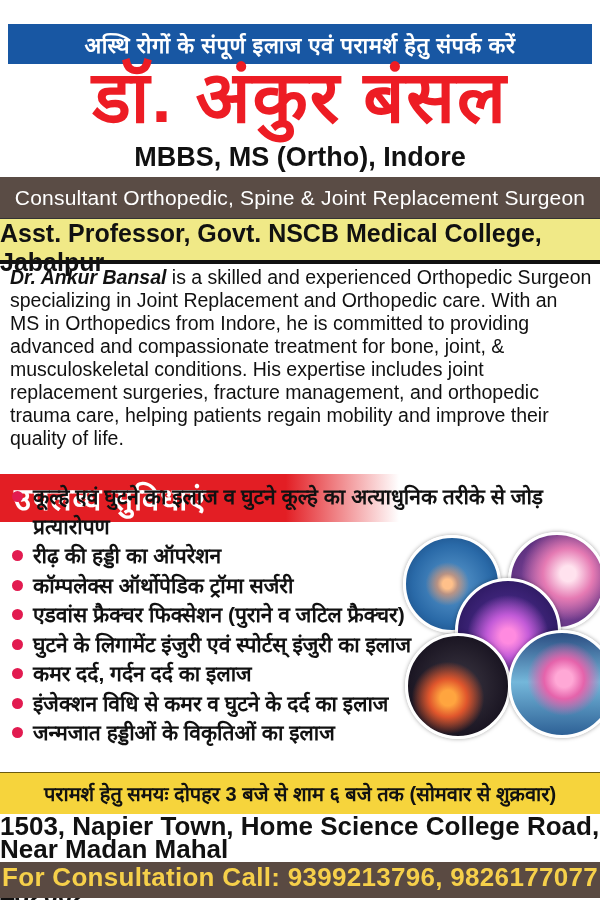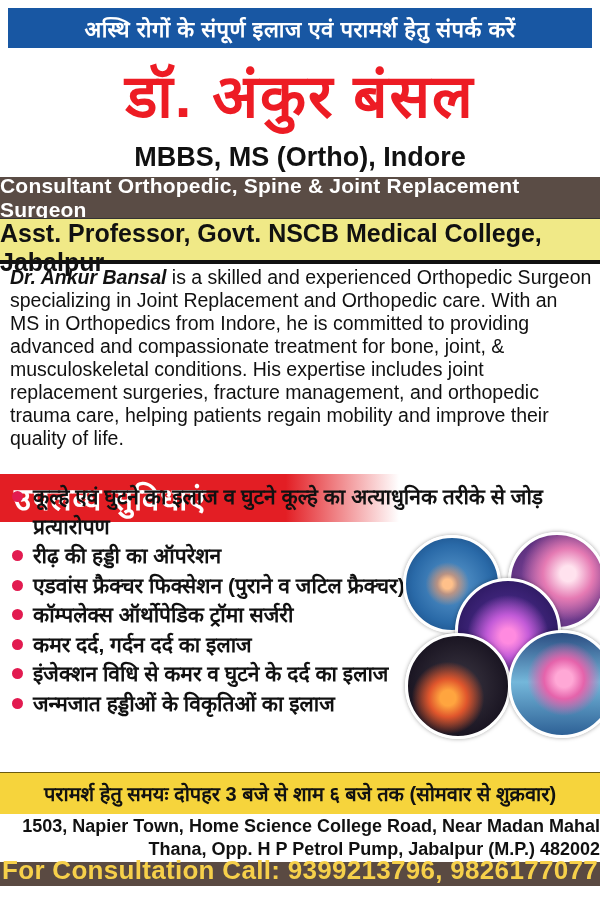--- a/index.html
+++ b/index.html
@@ -6,44 +6,44 @@
   body{
     width:600px;height:900px;
     font-family:"Liberation Sans","DejaVu Sans",sans-serif;
     background:#ffffff;color:#111;
     position:relative;overflow:hidden;
   }
   .flyer{width:600px;height:900px;position:relative;}
 
   
   .topbar{
-    position:absolute;left:8px;right:8px;top:8px;height:40px;
+    position:absolute;left:8px;right:8px;top:24px;height:40px;
     background:#1857a3;color:#fff;
     display:flex;align-items:center;justify-content:center;
     font-size:22px;font-weight:bold;letter-spacing:.5px;
   }
 
   
   .doc-name{
     position:absolute;left:0;right:0;top:50px;height:88px;
     display:flex;align-items:center;justify-content:center;
-    color:#ed1c24;font-size:60px;font-weight:bold;letter-spacing:2px;
+    color:#ed1c24;font-size:72px;font-weight:bold;letter-spacing:2px;
   }
   .doc-degree{
     position:absolute;left:0;right:0;top:138px;height:38px;
     display:flex;align-items:center;justify-content:center;
     color:#111;font-size:27px;font-weight:bold;
   }
 
   
   .bar-brown{
     position:absolute;left:0;right:0;top:177px;height:41px;
     background:#5a4c45;color:#fff;
     display:flex;align-items:center;justify-content:center;
-    font-size:21px;font-weight:bold;letter-spacing:.2px;
+    font-size:21px;font-weight:normal;letter-spacing:.2px;
   }
   .bar-yellow-light{
     position:absolute;left:0;right:0;top:218px;height:42px;
     background:#f0e987;color:#111;
     border-top:1px solid #333;
     display:flex;justify-content:center;
     font-size:25px;font-weight:bold;
   }
   .rule-black{
     position:absolute;left:0;right:0;top:260px;height:4px;background:#111;
@@ -119,28 +119,28 @@
   .bar-yellow-deep{
     position:absolute;left:0;right:0;top:772px;height:41px;
     background:#f6d43c;color:#111;border-top:1px solid #6b5a10;
     display:flex;align-items:center;justify-content:center;
     font-size:20px;font-weight:bold;
   }
 
   
   .address{
     position:absolute;left:0;right:0;top:815px;height:36px;
-    text-align:right;font-size:18px;font-weight:bold;line-height:23px;color:#111;
+    text-align:left;font-size:26px;font-weight:bold;line-height:23px;color:#111;
   }
 
   
   .footer{
-    position:absolute;left:0;right:0;top:862px;height:24px;
+    position:absolute;left:0;right:0;top:862px;height:36px;
     background:#5a4a42;color:#f6d04a;
-    display:flex;align-items:flex-end;justify-content:center;
+    display:flex;align-items:flex-start;justify-content:center;
     font-size:26px;font-weight:bold;letter-spacing:.3px;
   }
 </style>
 </head>
 <body>
 
 <div class="flyer">
 
   <div class="topbar">
     <span>अस्थि रोगों के संपूर्ण इलाज एवं परामर्श हेतु संपर्क करें</span>
@@ -176,25 +176,29 @@
     <li>
         <span class="dot"></span>
         <span class="txt">कूल्हे एवं घुटने का इलाज व घुटने कूल्हे का अत्याधुनिक तरीके से जोड़ प्रत्यारोपण</span>
       </li>
     <li>
         <span class="dot"></span>
         <span class="txt">रीढ़ की हड्डी का ऑपरेशन</span>
       </li>
     <li>
         <span class="dot"></span>
+        <span class="txt">कॉम्पलेक्स ऑर्थोपेडिक ट्रॉमा सर्जरी</span>
+      </li>
+    <li>
+        <span class="dot"></span>
         <span class="txt">एडवांस फ्रैक्चर फिक्सेशन (पुराने व जटिल फ्रैक्चर)</span>
       </li>
     <li>
         <span class="dot"></span>
-        <span class="txt">कॉम्पलेक्स ऑर्थोपेडिक ट्रॉमा सर्जरी</span>
+        <span class="txt">घुटने के लिगामेंट इंजुरी एवं स्पोर्टस् इंजुरी का इलाज</span>
       </li>
     <li>
         <span class="dot"></span>
         <span class="txt">कमर दर्द, गर्दन दर्द का इलाज</span>
       </li>
     <li>
         <span class="dot"></span>
         <span class="txt">इंजेक्शन विधि से कमर व घुटने के दर्द का इलाज</span>
       </li>
     <li>

